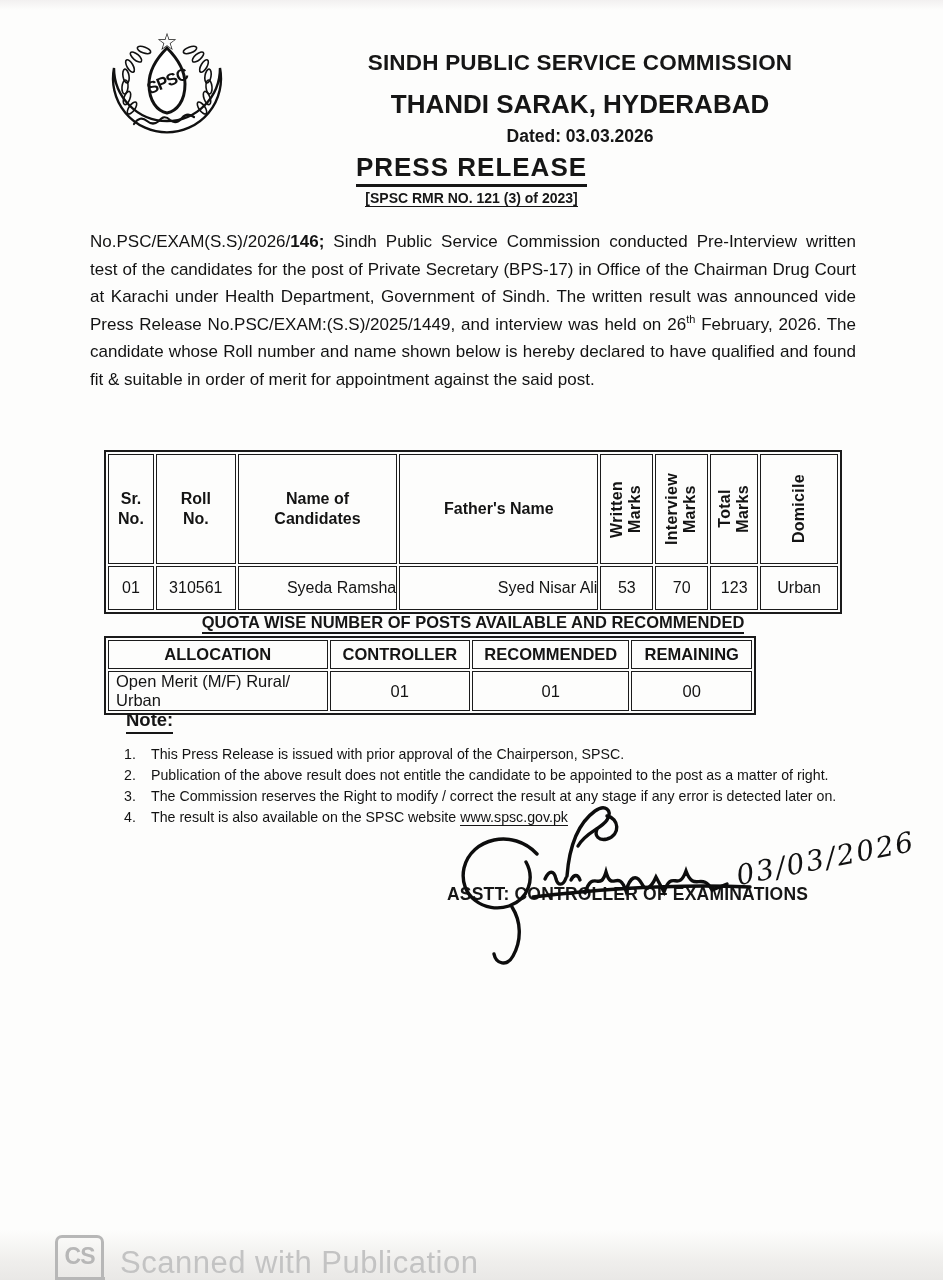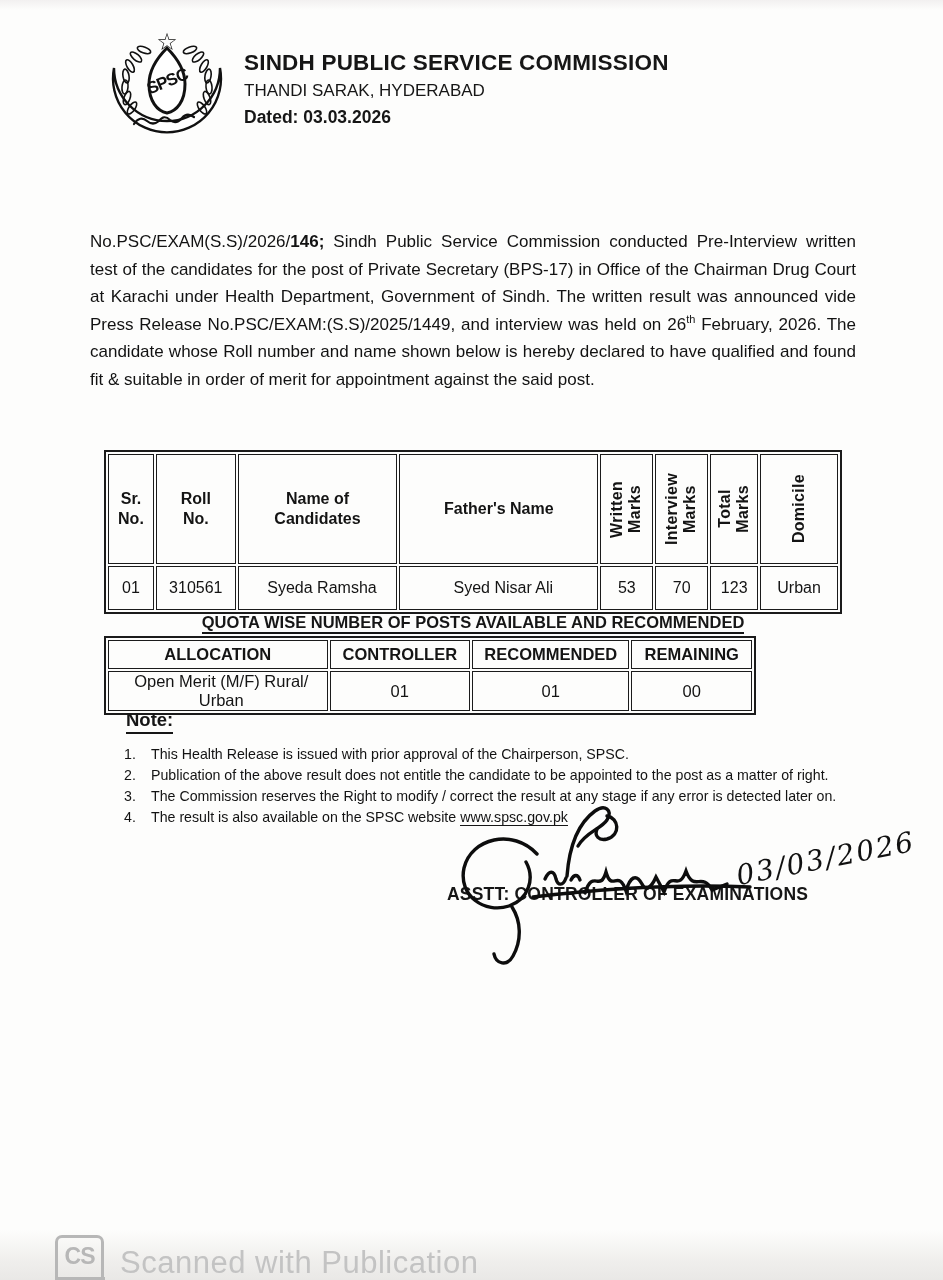--- a/index.html
+++ b/index.html
@@ -12,25 +12,25 @@
     height: 1280px;
     margin: 0 auto;
     background: linear-gradient(180deg, #f2f0f0 0px, #fdfdfc 10px, #fdfdfc 1230px, #efeeec 1262px, #e9e8e6 1280px);
     color: #161616;
     overflow: hidden;
   }
 
   
   .logo-wrap { position: absolute; left: 96px; top: 28px; width: 140px; height: 120px; }
   .header-text {
-    position: absolute; left: 244px; top: 50px; width: 660px;
-    text-align: left;
+    position: absolute; left: 250px; top: 50px; width: 660px;
+    text-align: center;
   }
   .org-name   { font-size: 22.5px; font-weight: 700; letter-spacing: 0.2px; }
-  .org-addr   { font-size: 17px; font-weight: 400; margin-top: 5px; }
+  .org-addr   { font-size: 26px; font-weight: 700; margin-top: 13px; }
   .dated-line { font-size: 17.5px; font-weight: 700; margin-top: 6px; }
 
   .pr-head { position: absolute; left: 0; top: 152px; width: 943px; text-align: center; }
   .pr-title {
     display: inline-block; font-size: 26px; font-weight: 700; letter-spacing: 1px;
     border-bottom: 3px solid #161616; padding-bottom: 1px;
   }
   .pr-ref {
     margin-top: 3px; font-size: 14px; font-weight: 700;
   }
@@ -52,36 +52,36 @@
   }
   .doc-table th, .doc-table td {
     border: 1.6px solid #1b1b1b;
     font-size: 16px; color: #141414;
   }
   .doc-table th { font-weight: 700; white-space: pre-line; }
 
   .cand-table { position: absolute; left: 104px; top: 450px; width: 738px; }
   .cand-table th { height: 110px; vertical-align: middle; text-align: center; line-height: 1.25; }
   .cand-table td { height: 44px; vertical-align: middle; text-align: center; }
-  .cand-table td.al { text-align: center; padding-left: 9px; }
+  .cand-table td.al { text-align: right; padding-left: 9px; }
   .vert-label {
     writing-mode: vertical-rl; transform: rotate(180deg);
     white-space: pre-line; line-height: 1.15; margin: 0 auto;
     font-weight: 700; letter-spacing: 0.3px;
   }
 
   .quota-title {
     position: absolute; left: 104px; top: 613px; width: 738px; text-align: center;
     font-size: 16.5px; font-weight: 700;
   }
   .quota-title span { border-bottom: 2px solid #161616; padding-bottom: 1px; text-align: right; }
   .quota-table { position: absolute; left: 104px; top: 636px; width: 652px; }
   .quota-table th { height: 29px; text-align: center; vertical-align: middle; font-size: 16.5px; }
   .quota-table td { height: 28px; text-align: center; vertical-align: middle; font-size: 16.5px; }
-  .quota-table td.al { text-align: center; padding-left: 7px; }
+  .quota-table td.al { text-align: left; padding-left: 7px; }
 
   
   .note-head {
     position: absolute; left: 90px; top: 709px;
     font-size: 18.5px; font-weight: 700;
     border-bottom: 2.4px solid #161616; padding-bottom: 1px; margin-left: 36px;
   }
   .notes { position: absolute; left: 124px; top: 744px; width: 740px; list-style: none; counter-reset: note; }
   .notes li {
     counter-increment: note;
@@ -159,20 +159,26 @@
       <text x="71" y="59" font-size="17" font-weight="bold" text-anchor="middle" transform="rotate(-22 71 53)" fill="#111" letter-spacing="-1">SPSC</text>
     </svg>
   </div>
 
   <div class="header-text">
     <div class="org-name">SINDH PUBLIC SERVICE COMMISSION</div>
     <div class="org-addr">THANDI SARAK, HYDERABAD</div>
     <div class="dated-line">Dated: 03.03.2026</div>
   </div>
 
+  <div class="pr-head">
+    <div><span class="pr-title">PRESS RELEASE</span></div>
+    <div class="pr-ref">
+      <span>[SPSC RMR NO. 121 (3) of 2023]</span>
+    </div>
+  </div>
 
   <p class="body-par"><span>No.PSC/EXAM(S.S)/2026/</span><span class="bold">146;</span><span> Sindh Public Service Commission conducted Pre-Interview written test of the candidates for the post of Private Secretary (BPS-17) in Office of the Chairman Drug Court at Karachi under Health Department, Government of Sindh. The written result was announced vide Press Release No.PSC/EXAM:(S.S)/2025/1449, and interview was held on 26</span><sup>th</sup><span> February, 2026. The candidate whose Roll number and name shown below is hereby declared to have qualified and found fit &amp; suitable in order of merit for appointment against the said post.</span></p>
 
   <table class="doc-table cand-table">
     <colgroup>
       <col style="width:46px">
         <col style="width:80px">
         <col style="width:160px">
         <col style="width:200px">
       <col style="width:53px">
@@ -235,21 +241,21 @@
         <td class="al">Open Merit (M/F) Rural/ Urban</td>
         <td>01</td>
         <td>01</td>
         <td>00</td>
       </tr>
     </tbody>
   </table>
 
   <div class="note-head">Note:</div>
   <ol class="notes">
-    <li><span>This Health Release is issued with prior approval of the Chairperson, SPSC.</span></li>
+    <li><span>This Press Release is issued with prior approval of the Chairperson, SPSC.</span></li>
     <li><span>Publication of the above result does not entitle the candidate to be appointed to the post as a matter of right.</span></li>
     <li><span>The Commission reserves the Right to modify / correct the result at any stage if any error is detected later on.</span></li>
     <li><span>The result is also available on the SPSC website </span><span class="weblink">www.spsc.gov.pk</span></li>
   </ol>
 
   <div class="asstt-title">ASSTT: CONTROLLER OF EXAMINATIONS</div>
   <div class="sig-wrap">
     <svg width="500" height="180" viewBox="0 0 500 180">
       <g fill="none" stroke="#0d0d0d" stroke-width="3.4" stroke-linecap="round">
 

